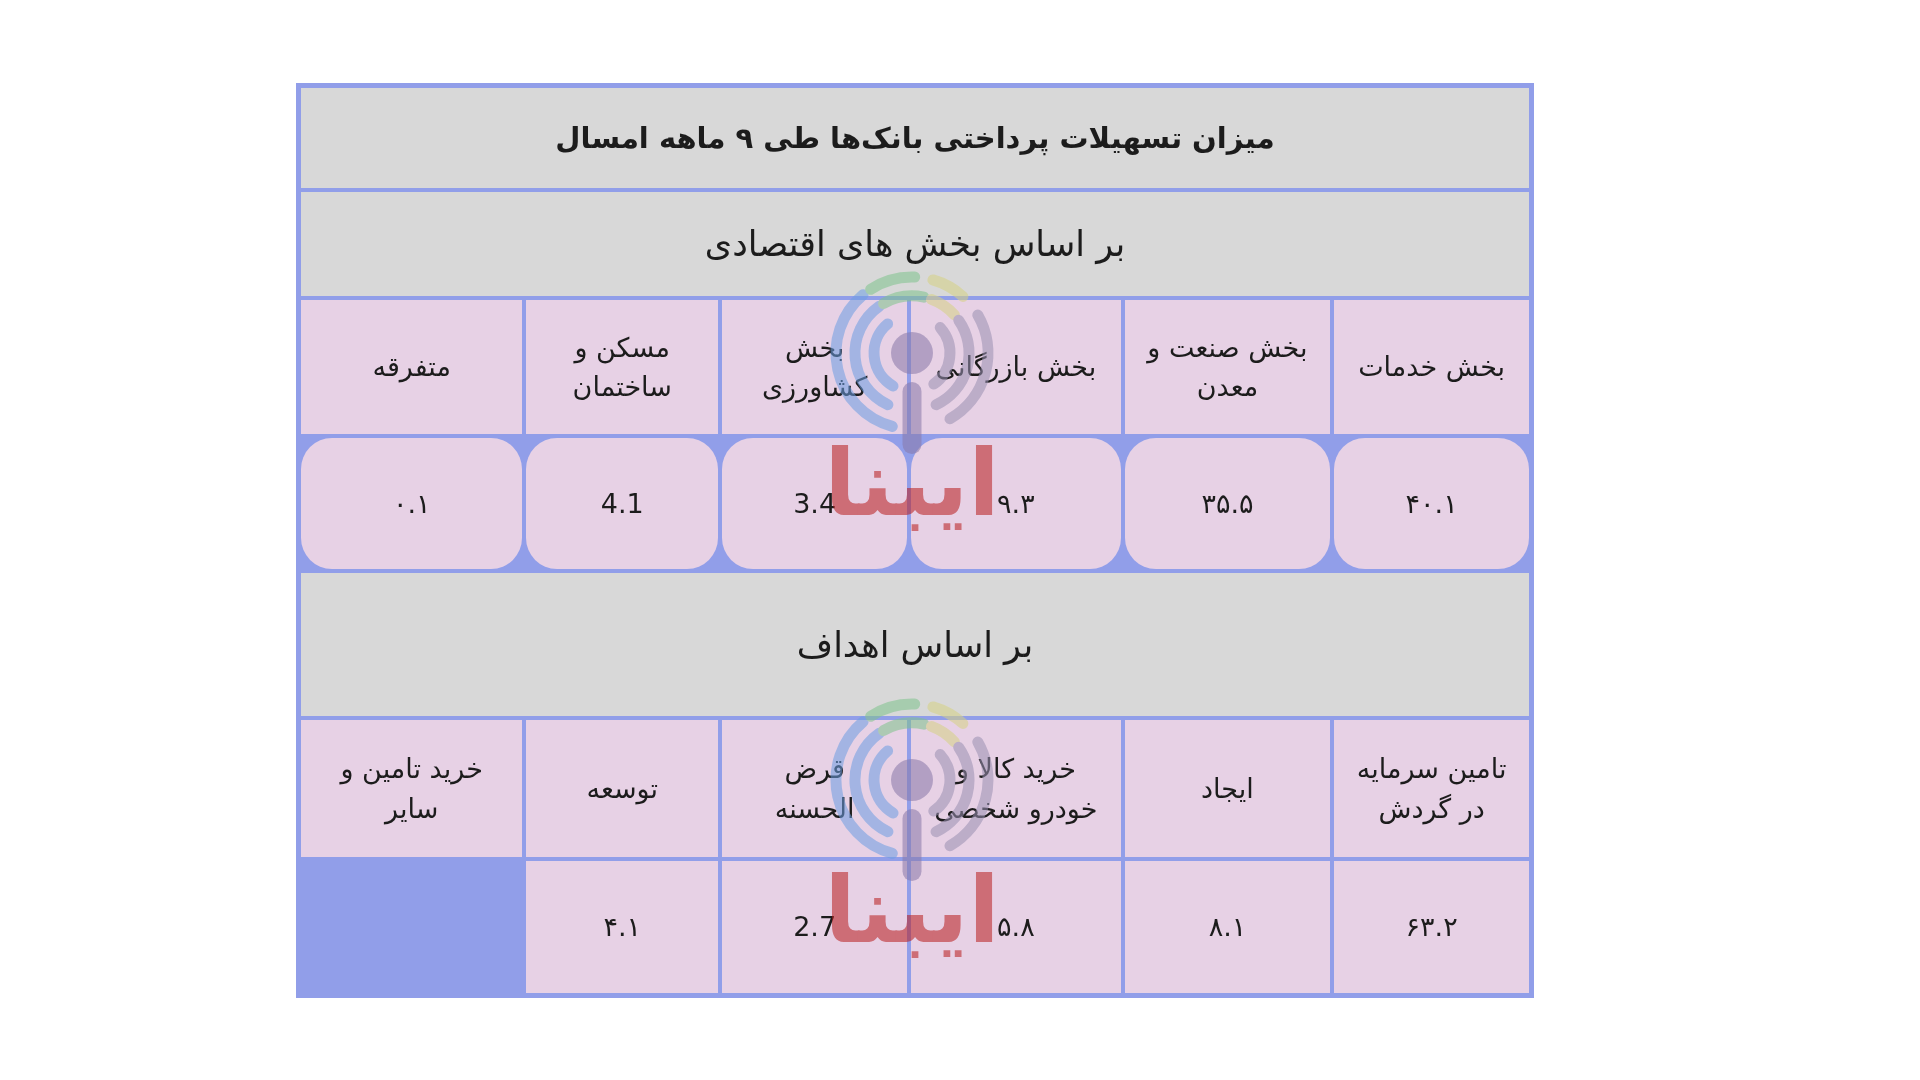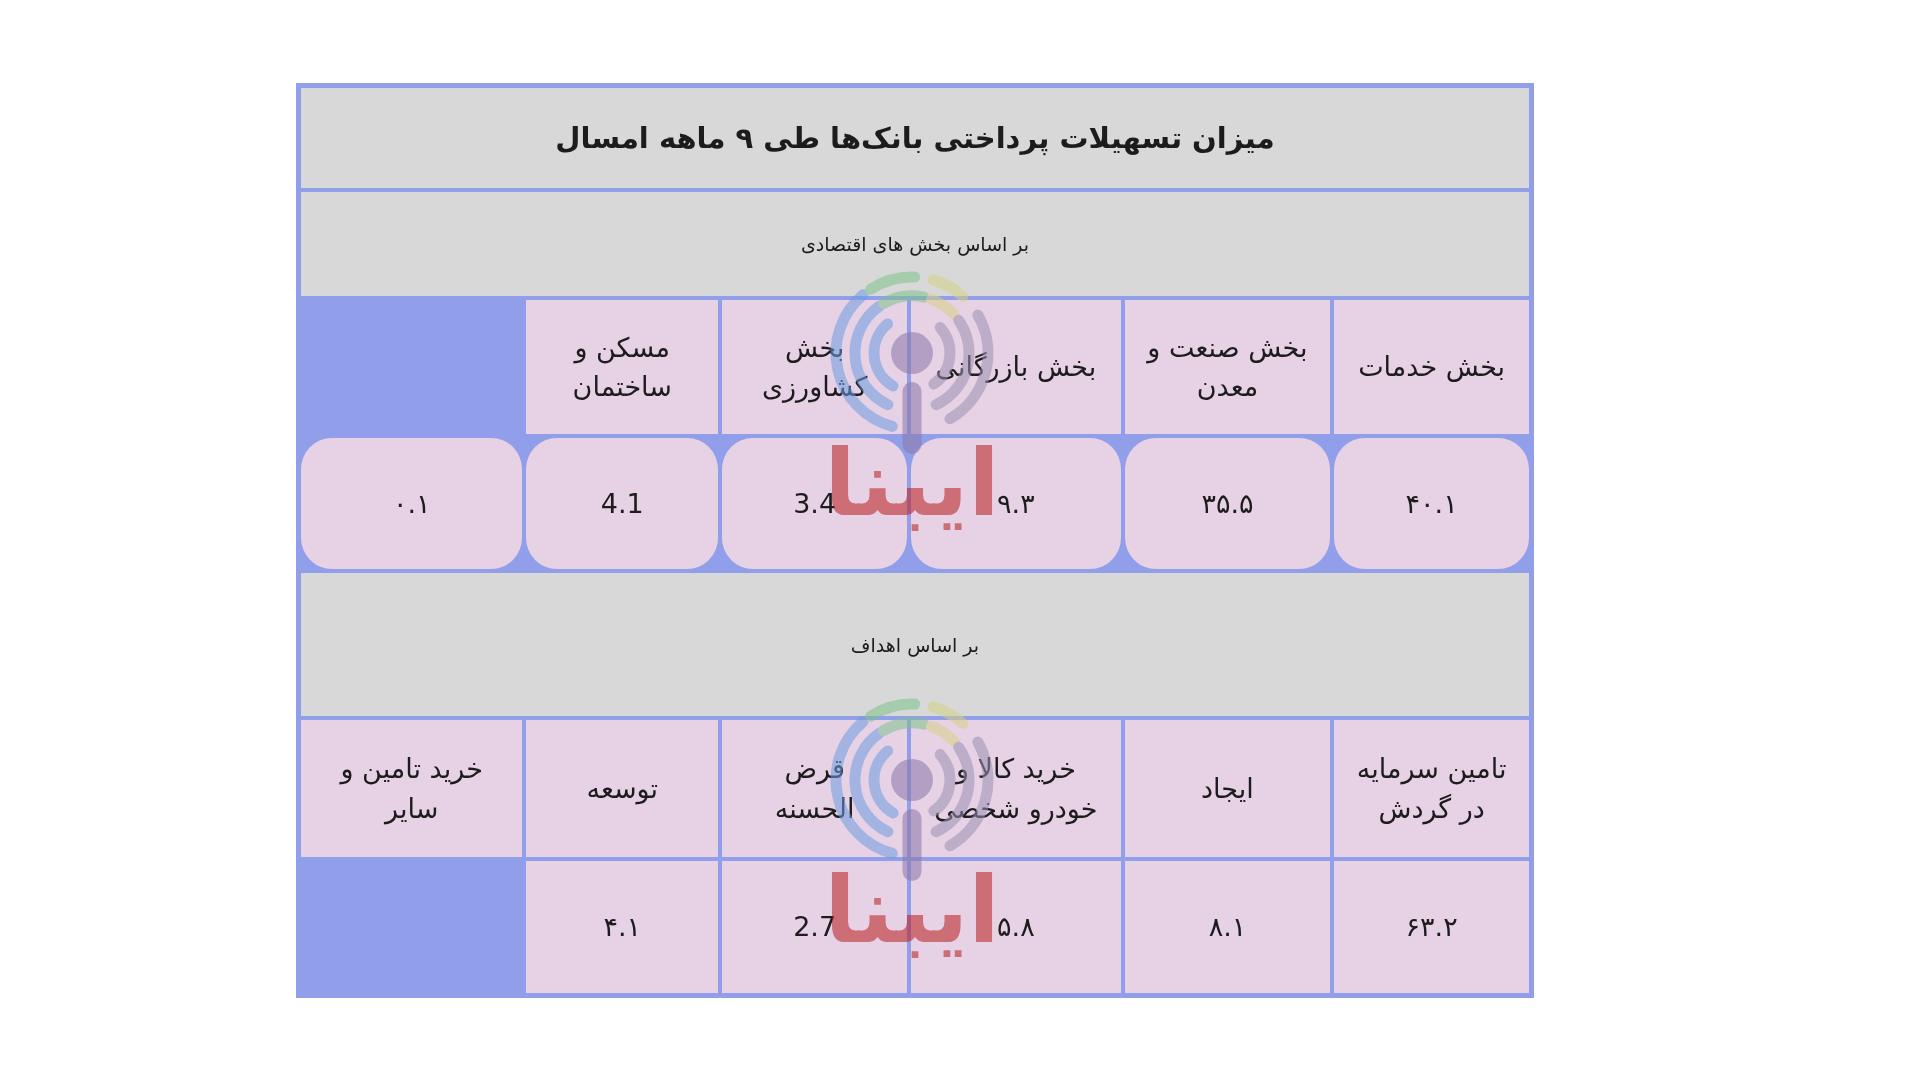--- a/index.html
+++ b/index.html
@@ -14,21 +14,21 @@
   
   .data-table{
     position:absolute;left:296px;top:83px;width:1228px;
     background:#919ee9;border:5px solid #919ee9;
     display:flex;flex-direction:column;gap:4px;
     direction:rtl;
   }
   .band{
     background:#d8d8d8;color:#1c1c1c;
     display:flex;align-items:center;justify-content:center;
-    text-align:center;font-size:19px;
+    text-align:center;font-size:35px;
   }
   .title-band{height:100px;font-weight:bold;font-size:29px;}
   .section-band-1{height:104px;}
   .section-band-2{height:143px;}
   .row{display:grid;grid-template-columns:198fr 209fr 213fr 188fr 195fr 225fr;gap:4px;}
   .cell{
     background:#e7d1e5;color:#1c1c1c;
     display:flex;align-items:center;justify-content:center;
     text-align:center;font-size:27px;line-height:1.45;
     padding:0 22px;box-sizing:border-box;
@@ -62,20 +62,21 @@
     <div class="band title-band">میزان تسهیلات پرداختی بانک‌ها طی ۹ ماهه امسال</div>
 
     <div class="band section-band-1">بر اساس بخش های اقتصادی</div>
 
     <div class="row row-head-1">
       <div class="cell">بخش خدمات</div>
       <div class="cell">بخش صنعت و معدن</div>
       <div class="cell">بخش بازرگانی</div>
       <div class="cell">بخش کشاورزی</div>
       <div class="cell">مسکن و ساختمان</div>
+      <div class="cell">متفرقه</div>
     </div>
 
     <div class="row row-val-1">
       <div class="cell">۴۰.۱</div>
       <div class="cell">۳۵.۵</div>
       <div class="cell">۹.۳</div>
       <div class="cell">3.4</div>
       <div class="cell">4.1</div>
       <div class="cell">۰.۱</div>
     </div>

